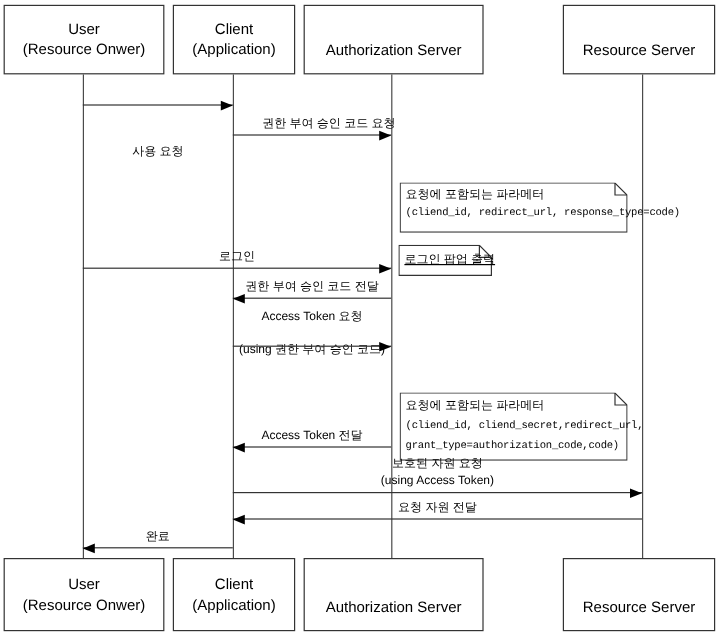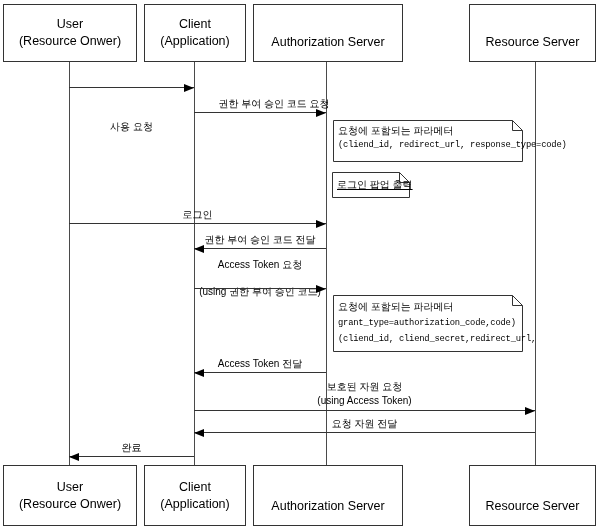--- a/index.html
+++ b/index.html
@@ -12,21 +12,21 @@
     display:flex;flex-direction:column;align-items:center;justify-content:center;
     font-size:12.5px;line-height:17px;text-align:center;box-sizing:border-box;
   }
   .pbox.single{justify-content:flex-end;padding-bottom:10px;}
   .pbox.bottom{height:61px;}
   .lifeline{position:absolute;top:62px;height:403px;width:1px;background:#4a4a4a;}
   .mline{position:absolute;height:1px;background:#333;}
   .arrow-r{position:absolute;width:0;height:0;border-top:4px solid transparent;border-bottom:4px solid transparent;border-left:10px solid #000;}
   .arrow-l{position:absolute;width:0;height:0;border-top:4px solid transparent;border-bottom:4px solid transparent;border-right:10px solid #000;}
   .mlabel{position:absolute;font-size:10px;line-height:13px;text-align:center;white-space:nowrap;}
-  .note{position:absolute;font-size:10px;}
+  .note{position:absolute;font-size:10px;margin-top:32px;}
   .note svg{position:absolute;left:0;top:0;}
   .note .ntext{position:relative;padding:4px 5px 0 5px;line-height:14px;white-space:nowrap;}
   .note .lat{font-size:8.8px;letter-spacing:-0.2px;font-family:Liberation Mono, monospace;}
   .note.n2 .ntext{padding-top:6px;}
   .note.n3 .ntext{line-height:16px;padding-top:4px;}
 </style>
 </head>
 <body>
 
 <div class="stage">
@@ -93,22 +93,22 @@
   <div class="mline" style="left:194px;width:132px;top:288px;"></div>
   <div class="arrow-r" style="left:316px;top:284.5px;"></div>
 
   <div class="note n3" style="left:333px;top:295px;width:190px;height:57px;">
     <svg width="190" height="57">
       <polygon points="0.5,0.5 179.5,0.5 189.5,10.5 189.5,56.5 0.5,56.5" fill="#ffffff" stroke="#333333"></polygon>
       <polyline points="179.5,0.5 179.5,10.5 189.5,10.5" fill="none" stroke="#333333"></polyline>
     </svg>
     <div class="ntext">
       <div>요청에 포함되는 파라메터</div>
+      <div class="lat">(cliend_id, cliend_secret,redirect_url,</div>
       <div class="lat">grant_type=authorization_code,code)</div>
-      <div class="lat">(cliend_id, cliend_secret,redirect_url,</div>
     </div>
   </div>
 
   <div class="mlabel" style="left:194px;width:132px;top:357px;">Access Token 전달</div>
   <div class="mline" style="left:194px;width:132px;top:372px;"></div>
   <div class="arrow-l" style="left:194px;top:368.5px;"></div>
 
   <div class="mlabel" style="left:194px;width:341px;top:380px;">보호된 자원 요청</div>
   <div class="mlabel" style="left:194px;width:341px;top:394px;">(using Access Token)</div>
   <div class="mline" style="left:194px;width:341px;top:410px;"></div>

